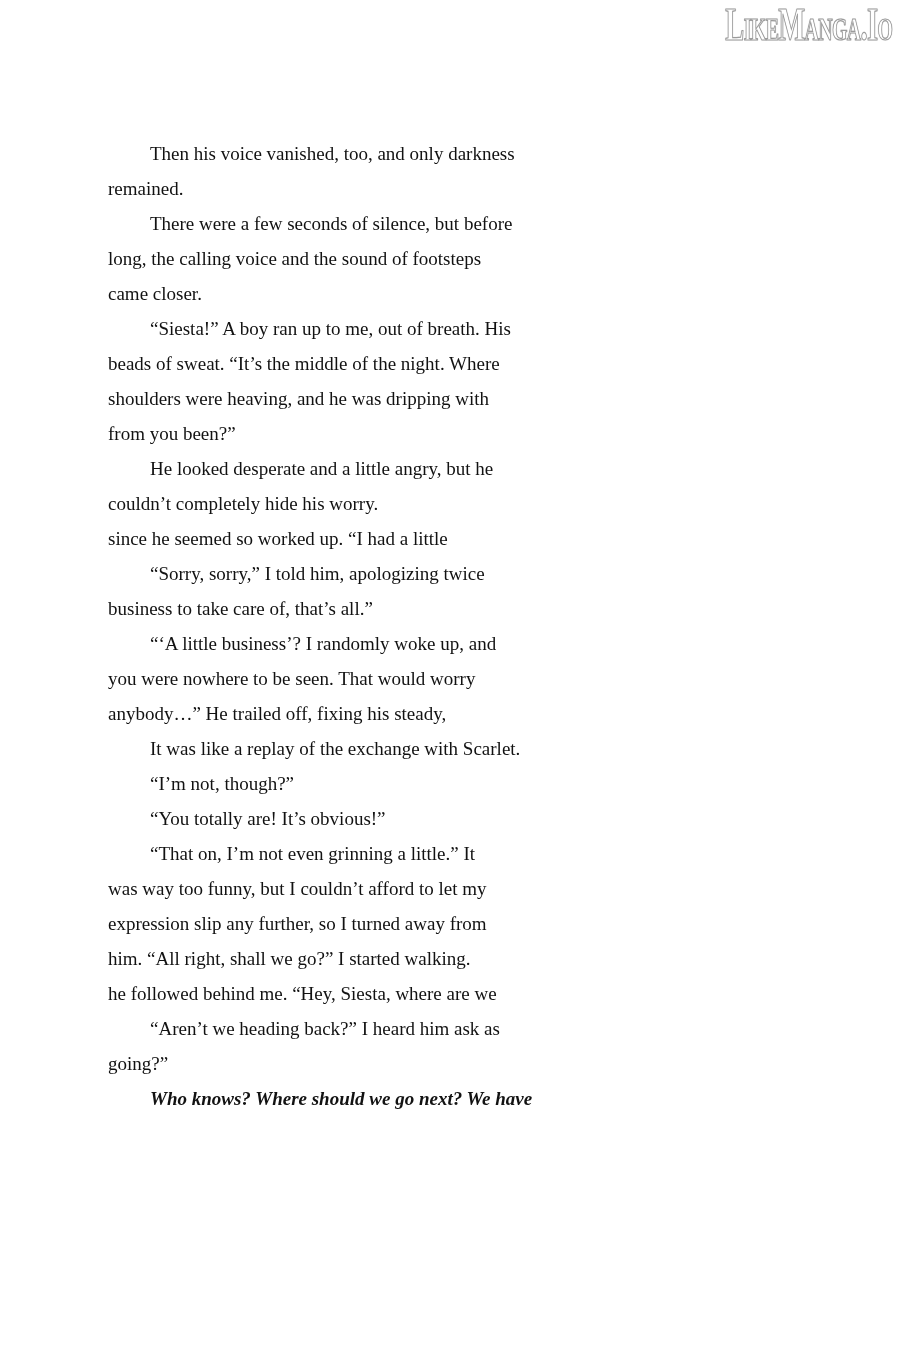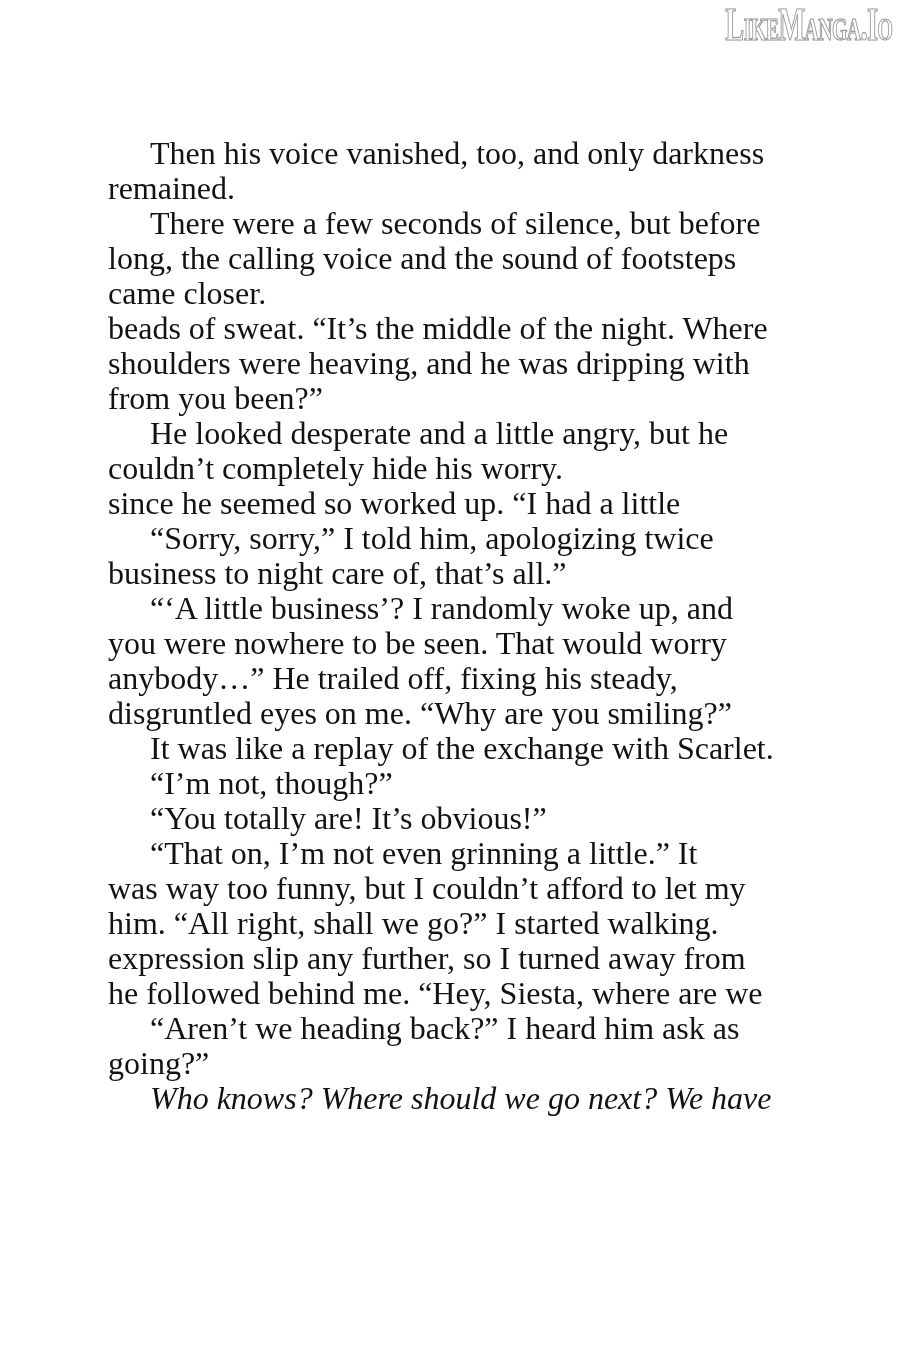--- a/index.html
+++ b/index.html
@@ -26,79 +26,79 @@
       0 0 1px #aaaaaa,
       0 0 1px #aaaaaa;
     transform: scaleX(0.62);
     transform-origin: 100% 0;
     white-space: nowrap;
   }
   .page-text {
     position: absolute;
     left: 108px; top: 136px;
     width: 600px;
-    font-size: 32px;
+    font-size: 19px;
     line-height: 35px;
     color: #121212;
   }
   .para { margin: 0; padding: 0; }
-  .para.italic { font-style: italic; }
+  .para.italic { font-style: italic; font-weight: bold; }
   .line { display: block; white-space: nowrap; }
   .line.first { padding-left: 42px; }
 </style>
 </head>
 <body>
 
 <div class="watermark">LikeManga.Io</div>
 
 <main>
   <div class="page-text">
       <p class="para">
         <span class="line first">Then his voice vanished, too, and only darkness</span>
         <span class="line">remained.</span>
       </p>
       <p class="para">
         <span class="line first">There were a few seconds of silence, but before</span>
         <span class="line">long, the calling voice and the sound of footsteps</span>
         <span class="line">came closer.</span>
       </p>
       <p class="para">
+        <span class="line first">“Siesta!” A boy ran up to me, out of breath. His</span>
         <span class="line">beads of sweat. “It’s the middle of the night. Where</span>
         <span class="line">shoulders were heaving, and he was dripping with</span>
         <span class="line">from you been?”</span>
       </p>
       <p class="para">
         <span class="line first">He looked desperate and a little angry, but he</span>
         <span class="line">couldn’t completely hide his worry.</span>
       </p>
       <p class="para">
         <span class="line">since he seemed so worked up. “I had a little</span>
         <span class="line first">“Sorry, sorry,” I told him, apologizing twice</span>
-        <span class="line">business to night care of, that’s all.”</span>
+        <span class="line">business to take care of, that’s all.”</span>
       </p>
       <p class="para">
         <span class="line first">“‘A little business’? I randomly woke up, and</span>
         <span class="line">you were nowhere to be seen. That would worry</span>
         <span class="line">anybody…” He trailed off, fixing his steady,</span>
-        <span class="line">disgruntled eyes on me. “Why are you smiling?”</span>
       </p>
       <p class="para">
         <span class="line first">It was like a replay of the exchange with Scarlet.</span>
       </p>
       <p class="para">
         <span class="line first">“I’m not, though?”</span>
       </p>
       <p class="para">
         <span class="line first">“You totally are! It’s obvious!”</span>
       </p>
       <p class="para">
         <span class="line first">“That on, I’m not even grinning a little.” It</span>
         <span class="line">was way too funny, but I couldn’t afford to let my</span>
+        <span class="line">expression slip any further, so I turned away from</span>
         <span class="line">him. “All right, shall we go?” I started walking.</span>
-        <span class="line">expression slip any further, so I turned away from</span>
       </p>
       <p class="para">
         <span class="line">he followed behind me. “Hey, Siesta, where are we</span>
         <span class="line first">“Aren’t we heading back?” I heard him ask as</span>
         <span class="line">going?”</span>
       </p>
       <p class="para italic">
         <span class="line first">Who knows? Where should we go next? We have</span>
       </p>
     </div>

